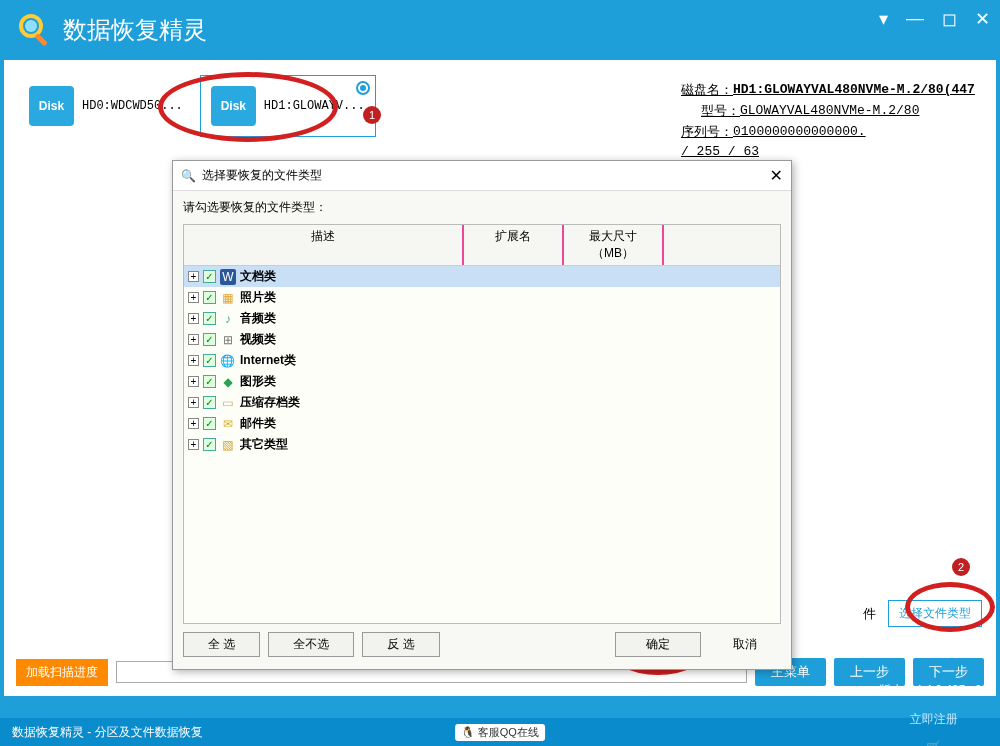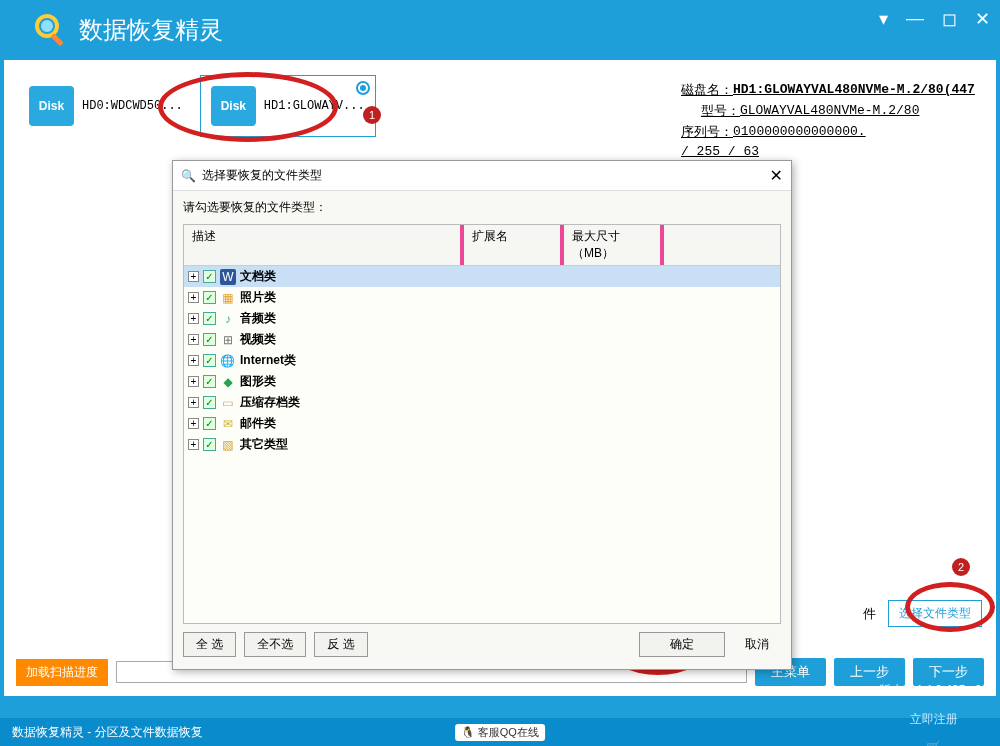--- a/index.html
+++ b/index.html
@@ -1,19 +1,19 @@
 <!DOCTYPE html>
 <html><head>
 <meta charset="utf-8">
 <style>
 * { margin: 0; padding: 0; box-sizing: border-box; font-family: "Microsoft YaHei", Arial, sans-serif; }
 body { width: 1000px; height: 746px; background: #1f9fd9; overflow: hidden; position: relative; }
 
 
-.titlebar { height: 60px; background: #1f9fd9; display: flex; align-items: center; padding: 0 31px; position: relative; }
+.titlebar { height: 60px; background: #1f9fd9; display: flex; align-items: center; padding: 0 15px; position: relative; }
 .logo-wrap { display: flex; align-items: center; gap: 8px; }
 .logo-icon { width: 40px; height: 40px; }
 .logo-text { font-size: 24px; color: #fff; font-weight: 500; }
 .logo-text .thin { font-weight: 300; }
 .wincontrols { position: absolute; right: 10px; top: 8px; display: flex; gap: 18px; color: #fff; font-size: 18px; }
 .wincontrols span { cursor: pointer; }
 
 
 .main { position: absolute; top: 60px; left: 4px; right: 4px; bottom: 50px; background: #fff; }
 
@@ -56,34 +56,34 @@
 .link { color: #bde7ff; cursor: pointer; }
 
 
 .dialog { position: absolute; top: 160px; left: 172px; width: 620px; height: 510px; background: #f8f8f4; border: 1px solid #999; box-shadow: 2px 2px 8px rgba(0,0,0,0.3); z-index: 10; }
 .dlg-title { height: 30px; background: #fff; border-bottom: 1px solid #ddd; display: flex; align-items: center; padding: 0 8px; font-size: 12px; justify-content: space-between; }
 .dlg-title-left { display: flex; align-items: center; gap: 6px; }
 .dlg-close { font-size: 16px; cursor: pointer; }
 .dlg-prompt { padding: 8px 10px; font-size: 12px; }
 .dlg-table { margin: 0 10px; border: 1px solid #bbb; background: #fefef8; height: 400px; }
 .dlg-header { display: flex; background: #f6f6f2; border-bottom: 1px solid #ccc; font-size: 12px; }
-.dlg-header div { padding: 3px 8px; border-right: 4px solid #ec4899; }
+.dlg-header div { padding: 3px 8px; border-right: 2px solid #ec4899; text-align: center; }
 .col-desc { width: 280px; }
 .col-ext { width: 100px; }
 .col-size { width: 100px; text-align: left; }
 .tree-body { font-size: 12px; }
 .tree-row { display: flex; align-items: center; padding: 2px 4px; gap: 4px; }
 .tree-row.sel { background: #c8dff5; }
 .tree-row .expand { width: 11px; height: 11px; border: 1px solid #888; display: inline-flex; align-items: center; justify-content: center; font-size: 10px; line-height: 1; background: #fff; }
 .tree-row .chk { width: 13px; height: 13px; border: 1px solid #4a9; background: #e0ffe0; display: inline-flex; align-items: center; justify-content: center; color: #080; font-size: 10px; }
 .tree-row .ficon { width: 16px; height: 16px; display: inline-flex; align-items: center; justify-content: center; font-size: 12px; }
 .tree-row .flabel { font-weight: bold; }
 .dlg-buttons { position: absolute; bottom: 12px; left: 10px; right: 10px; display: flex; gap: 8px; }
 .dlg-buttons .spacer { flex: 1; }
-.dlg-btn { background: #f2f2ee; border: 1px solid #999; padding: 3px 12px; font-size: 12px; cursor: pointer; }
+.dlg-btn { background: #f2f2ee; border: 1px solid #999; padding: 3px 24px; font-size: 12px; cursor: pointer; }
 
 
 .ic-doc { background:#2b579a; color:#fff; font-size:10px; padding:1px 2px; border-radius:2px;}
 .ic-img { color:#e0a030;}
 .ic-aud { color:#4aa;}
 .ic-vid { color:#777;}
 .ic-net { color:#2a70c0;}
 .ic-shape { color:#2aa050;}
 .ic-zip { color:#caa060;}
 .ic-mail { color:#d0b030;}

